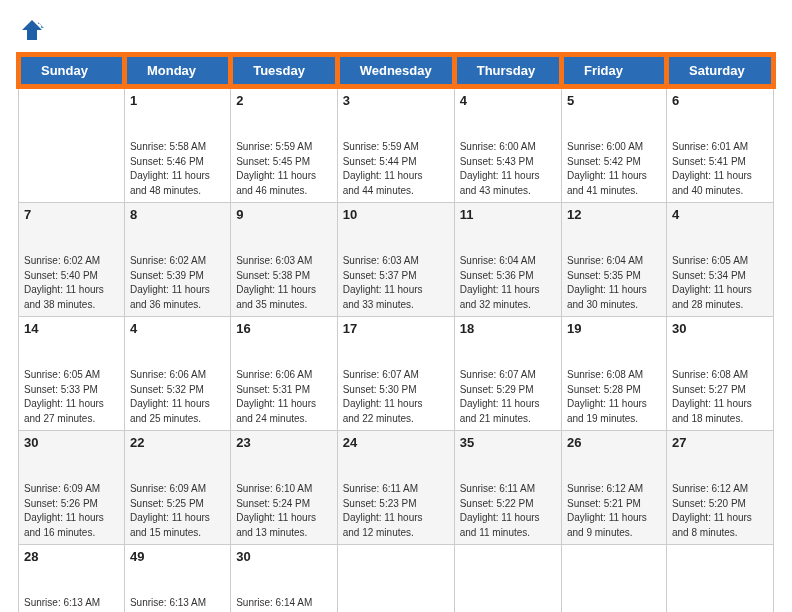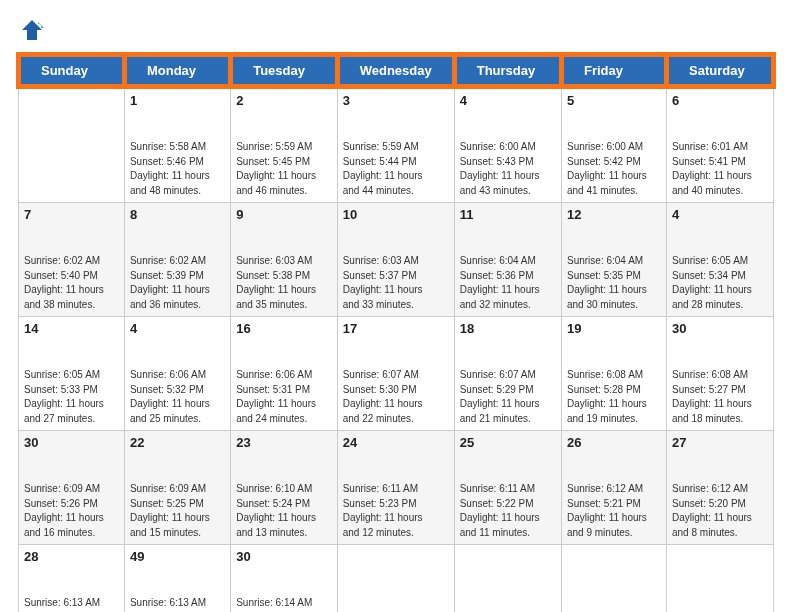--- a/index.html
+++ b/index.html
@@ -209,21 +209,21 @@
         </td>
         <td>
           <span class="day-num">23</span>
           <div class="day-info">Sunrise: 6:10 AM<br>Sunset: 5:24 PM<br>Daylight: 11 hours<br>and 13 minutes.</div>
         </td>
         <td>
           <span class="day-num">24</span>
           <div class="day-info">Sunrise: 6:11 AM<br>Sunset: 5:23 PM<br>Daylight: 11 hours<br>and 12 minutes.</div>
         </td>
         <td>
-          <span class="day-num">25</span>
+          <span class="day-num">35</span>
           <div class="day-info">Sunrise: 6:11 AM<br>Sunset: 5:22 PM<br>Daylight: 11 hours<br>and 11 minutes.</div>
         </td>
         <td>
           <span class="day-num">26</span>
           <div class="day-info">Sunrise: 6:12 AM<br>Sunset: 5:21 PM<br>Daylight: 11 hours<br>and 9 minutes.</div>
         </td>
         <td>
           <span class="day-num">27</span>
           <div class="day-info">Sunrise: 6:12 AM<br>Sunset: 5:20 PM<br>Daylight: 11 hours<br>and 8 minutes.</div>
         </td>

